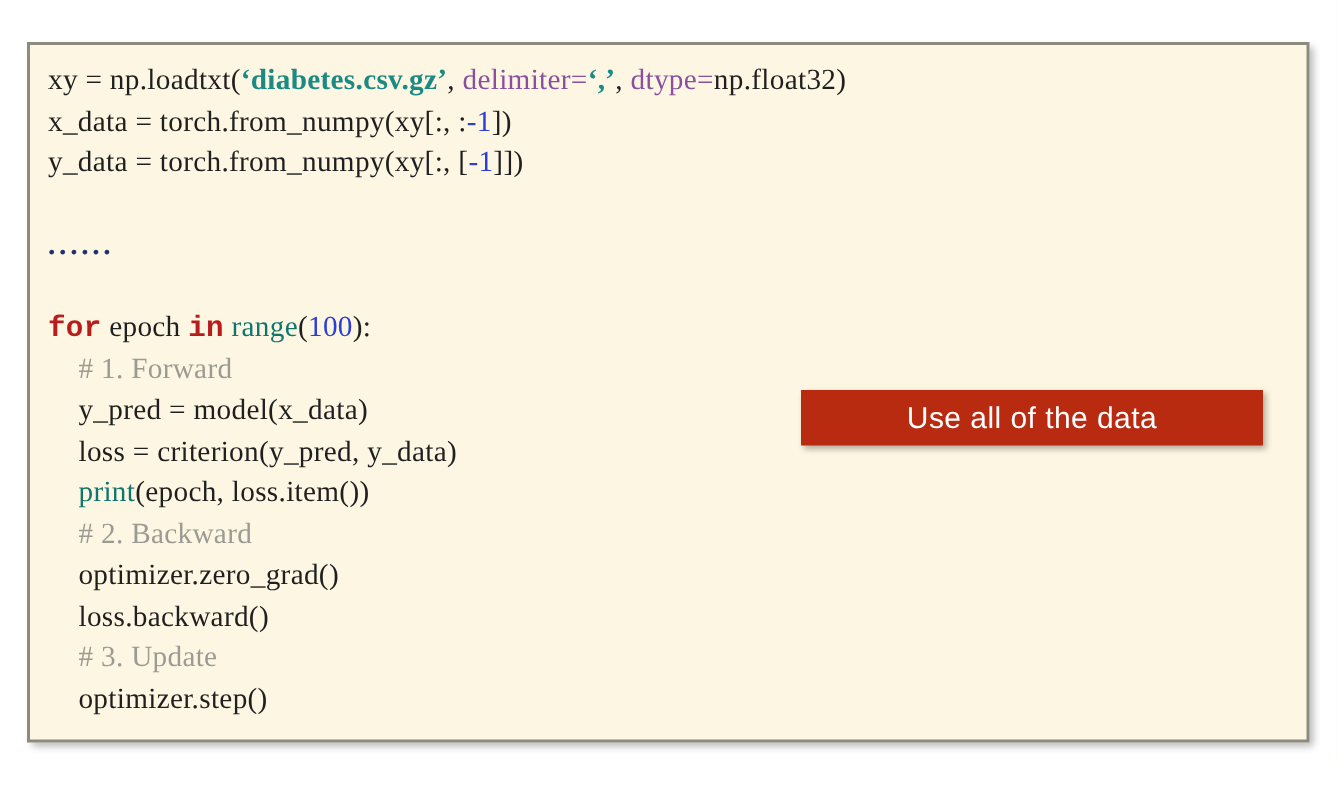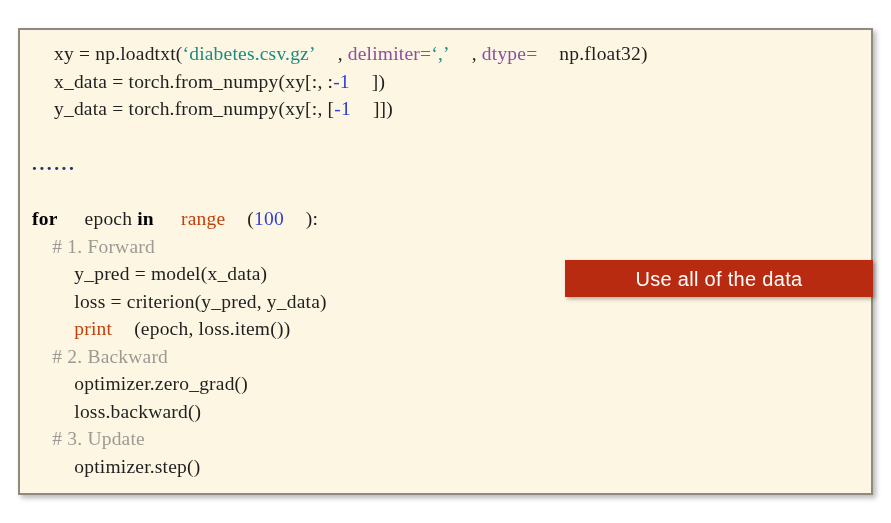--- a/index.html
+++ b/index.html
@@ -41,33 +41,33 @@
     color: #1a1a1a;
     letter-spacing: 0.2px;
   }
 
   .code-line {
     height: 27.5px;
     white-space: pre;
   }
 
   
-  .tok-plain   { color: #1f1f1f; margin-left: 22px; }
-  .tok-str     { color: #1a8a82; font-weight: normal; margin-top: 42px; }
+  .tok-plain   { color: #1f1f1f; }
+  .tok-str     { color: #1a8a82; font-weight: bold; margin-top: 42px; }
   .tok-kwarg   { color: #8a4f9e; font-family: Liberation Serif, serif; }
-  .tok-builtin { color: #c2410c; }
+  .tok-builtin { color: #0f766e; }
   .tok-num     { color: #2b3ed6; }
-  .tok-kw      { color: #000000; font-weight: bold; }
+  .tok-kw      { color: #b91c1c; font-weight: bold; font-family: Liberation Mono, monospace; }
   .tok-comment { color: #9b9b93; }
   .tok-dots    { color: #23306e; letter-spacing: 2.5px; font-weight: bold; }
 
   
   #callout-box {
     position: absolute;
-    left: 565px;
+    left: 534px;
     top: 260px;
     width: 308px;
     height: 37px;
     background: #b92b10;
     box-sizing: border-box;
     display: flex;
     align-items: center;
     justify-content: center;
     box-shadow: 2px 2px 4px rgba(0,0,0,0.30);
     text-align: right;

